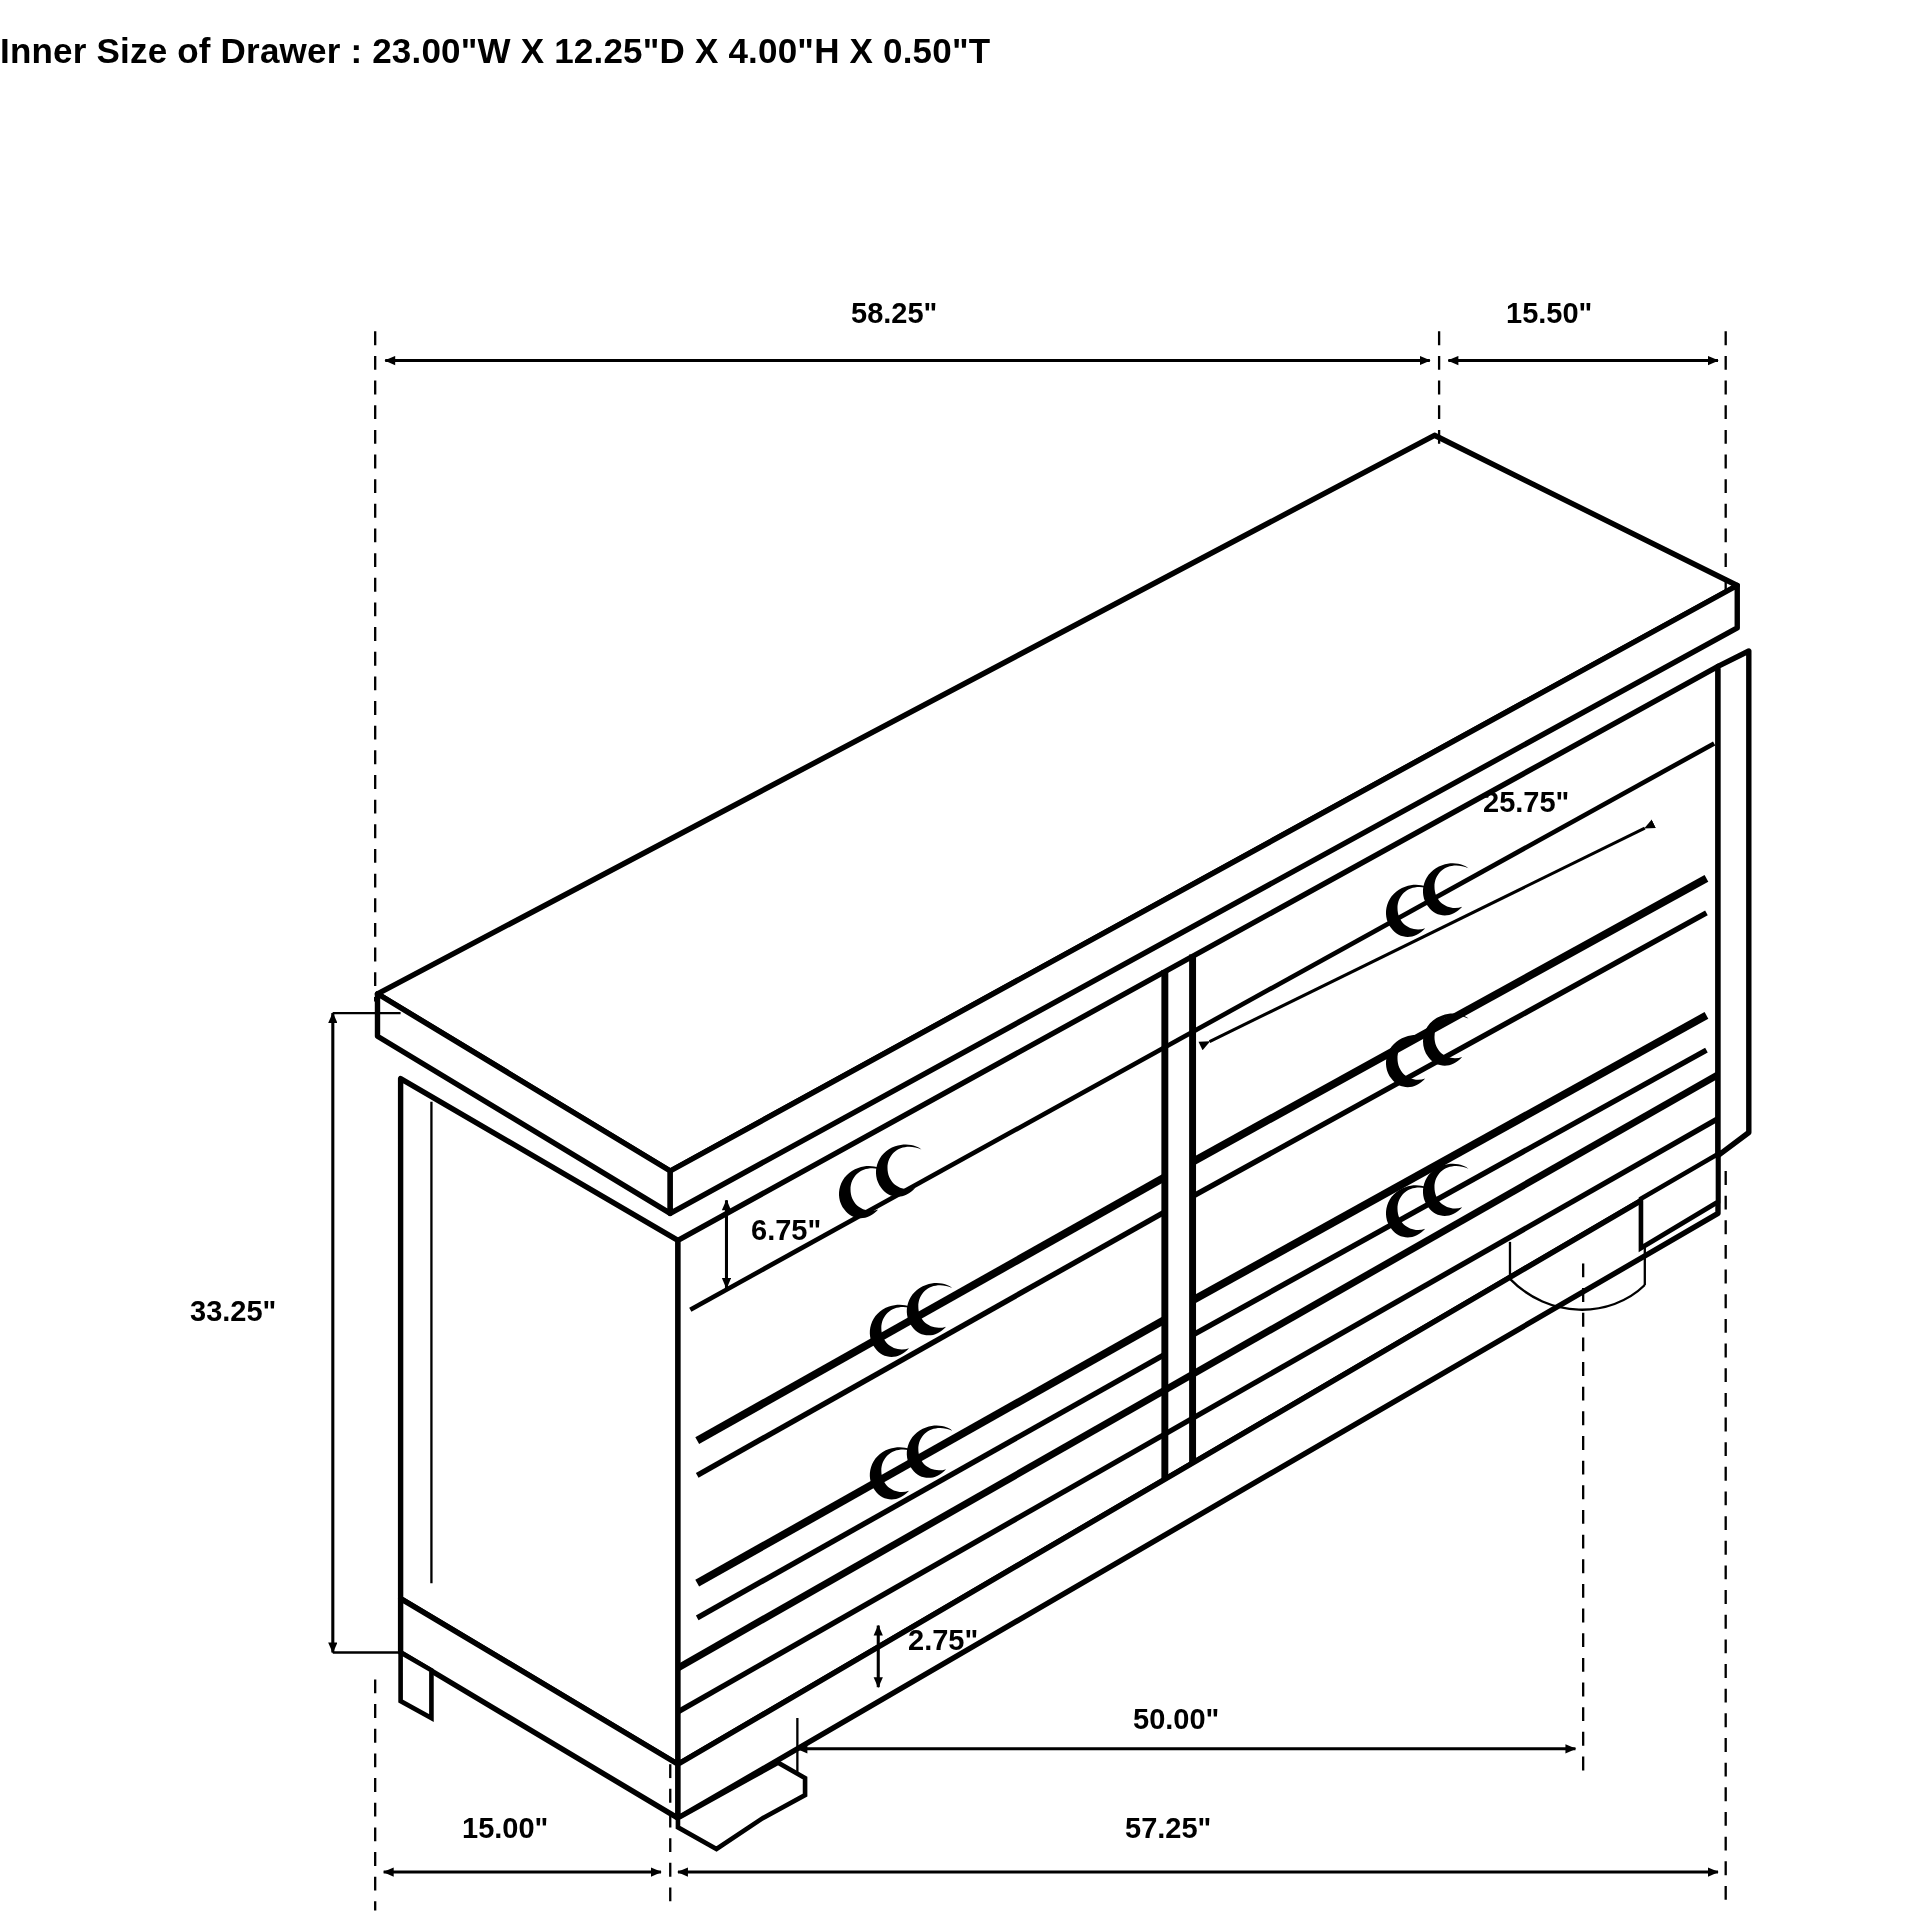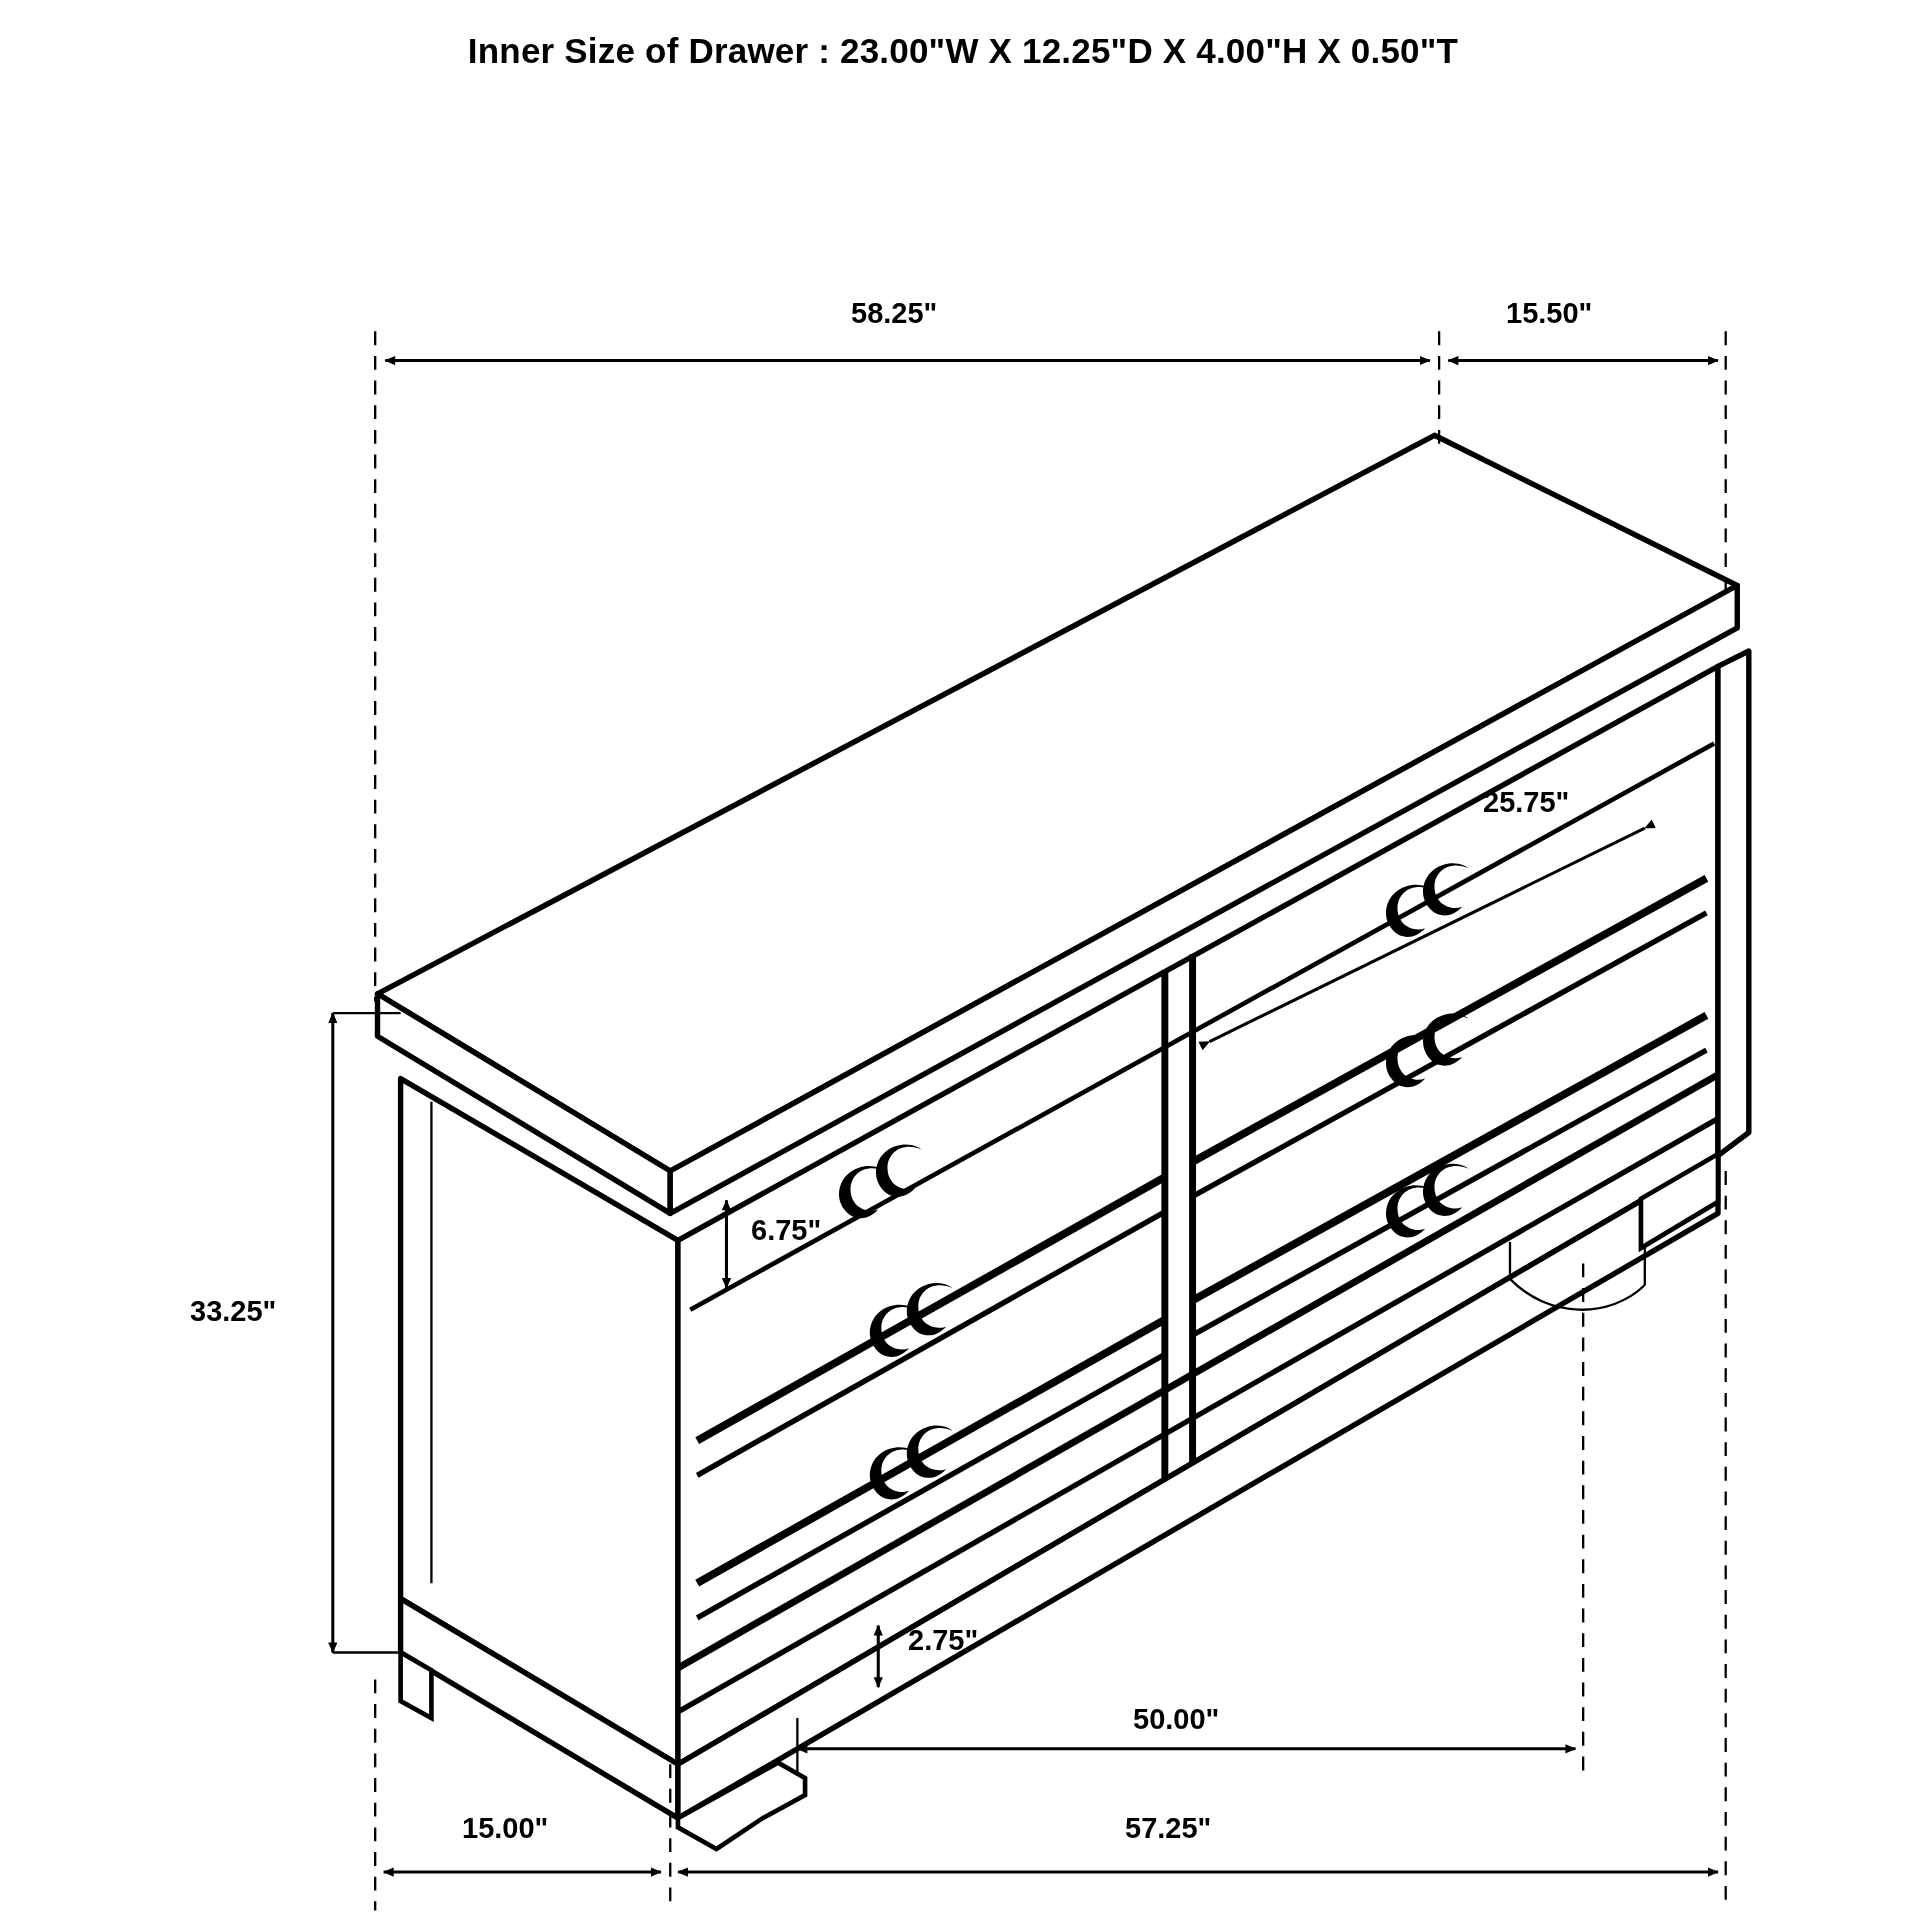--- a/index.html
+++ b/index.html
@@ -8,21 +8,21 @@
     background:#ffffff;
     font-family:"Liberation Sans", sans-serif;
     color:#000000;
     position:relative;
     overflow:hidden;
   }
   #stage{position:absolute;left:0;top:0;width:1926px;height:1926px;}
   .title{
     position:absolute;
     left:0;top:31px;width:1926px;
-    text-align:center;
+    text-align:left;
     font-size:35px;
     font-weight:bold;
     letter-spacing:0.2px;
   }
   .dimlabel{
     position:absolute;
     font-size:29px;
     font-weight:bold;
     white-space:nowrap;
   }

